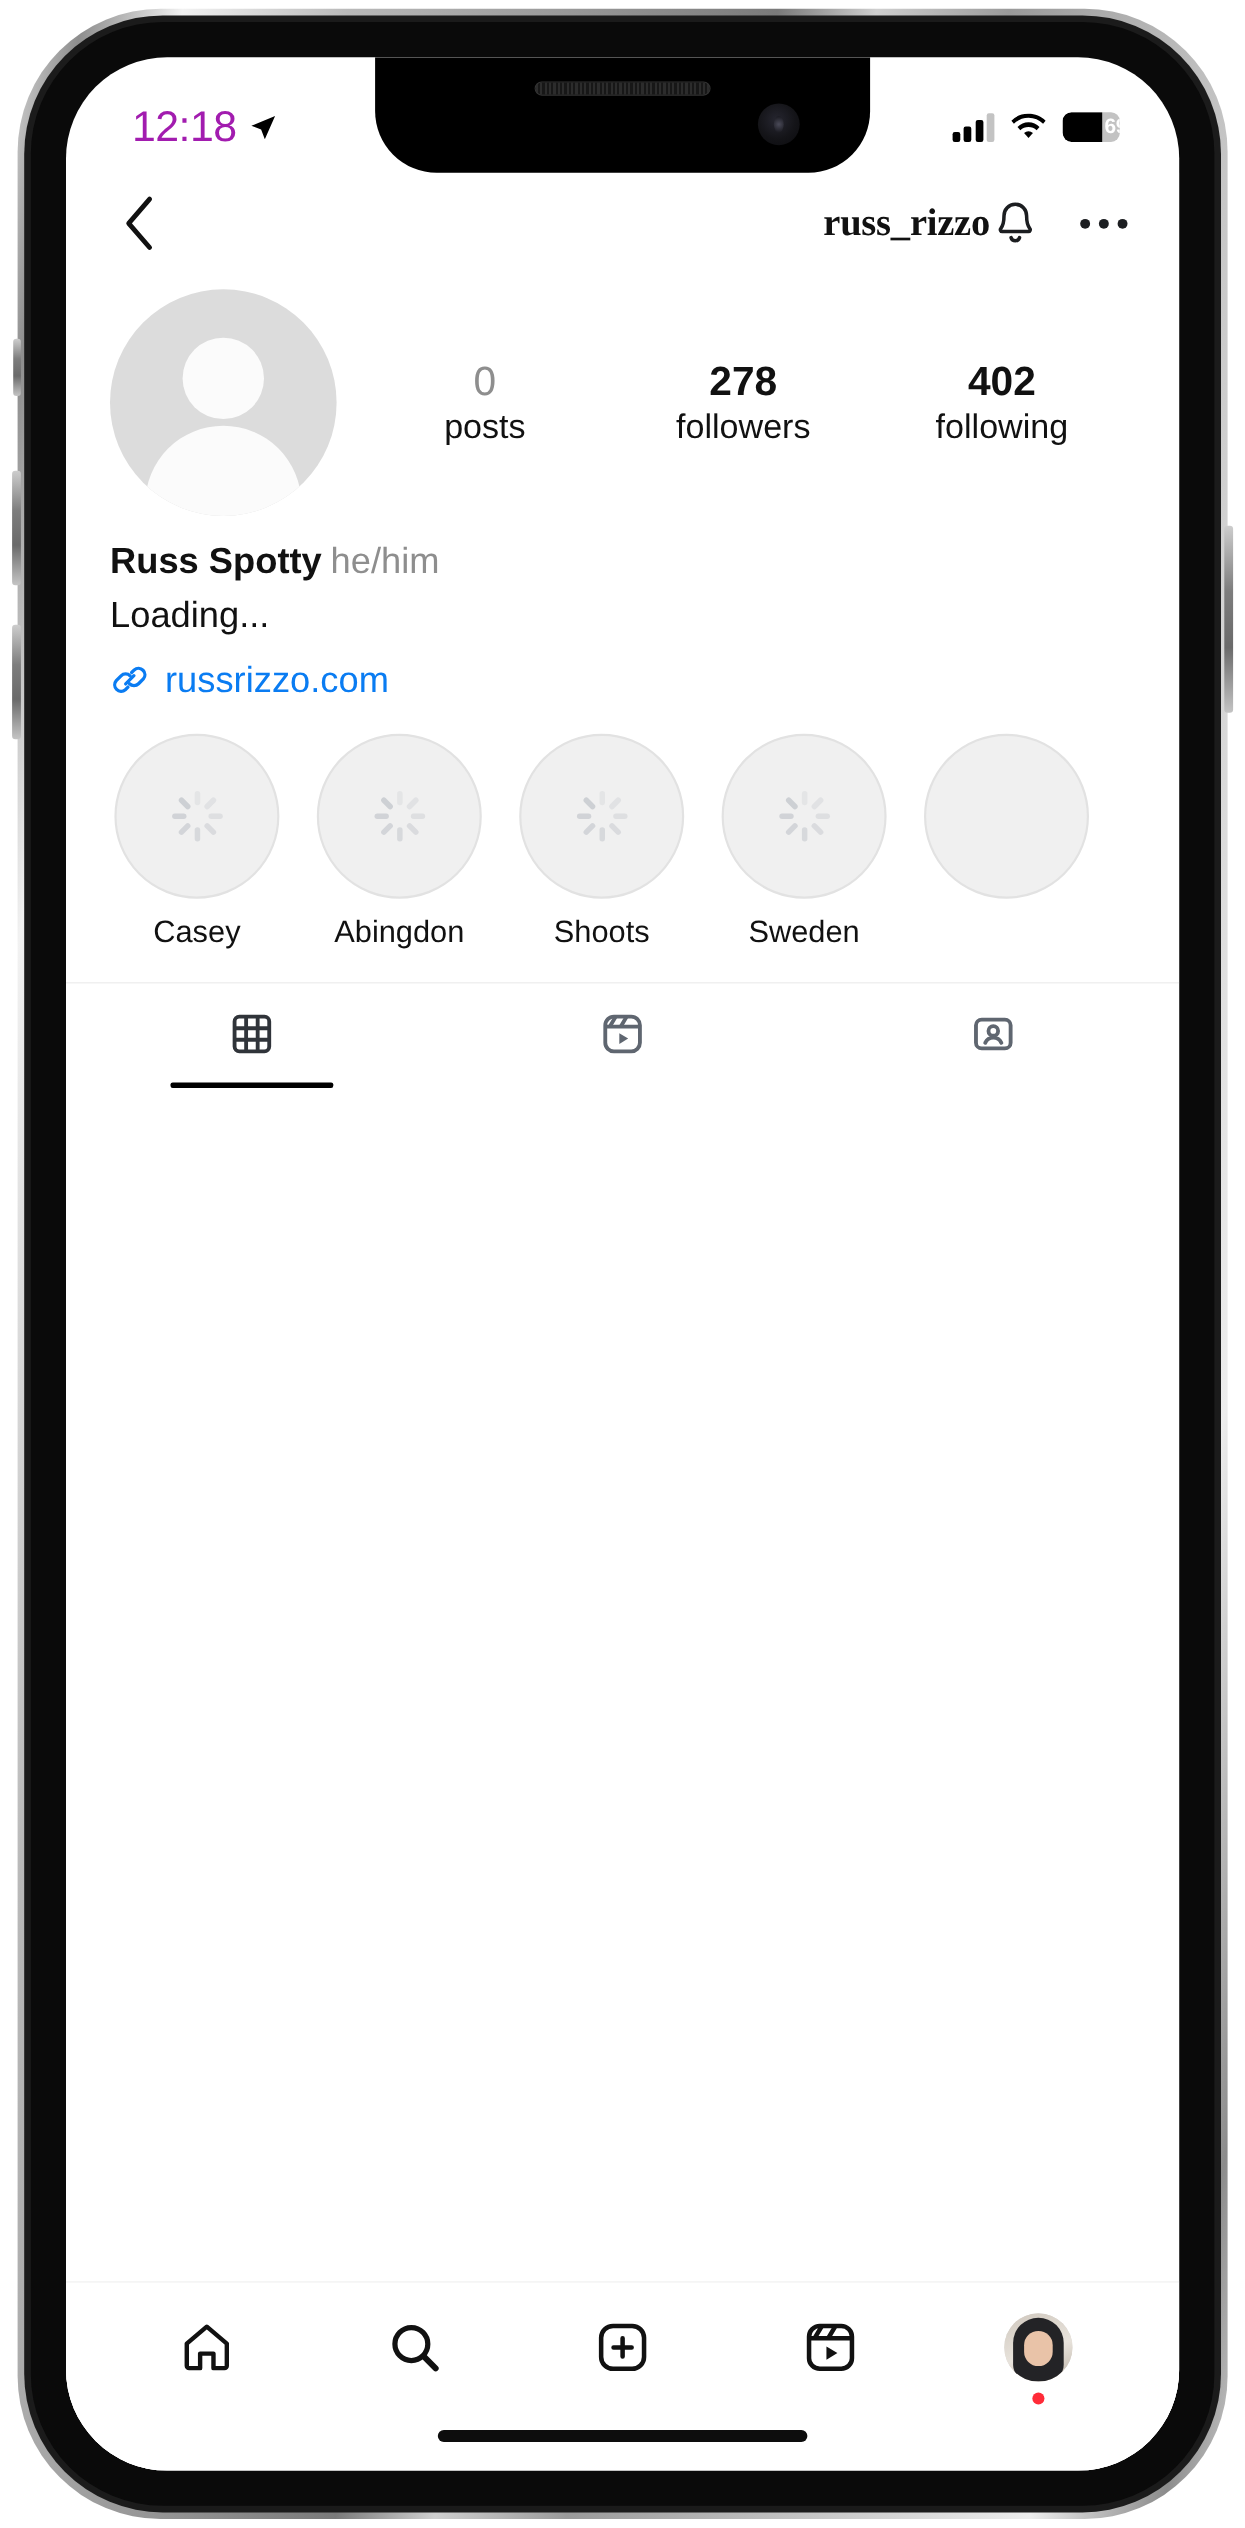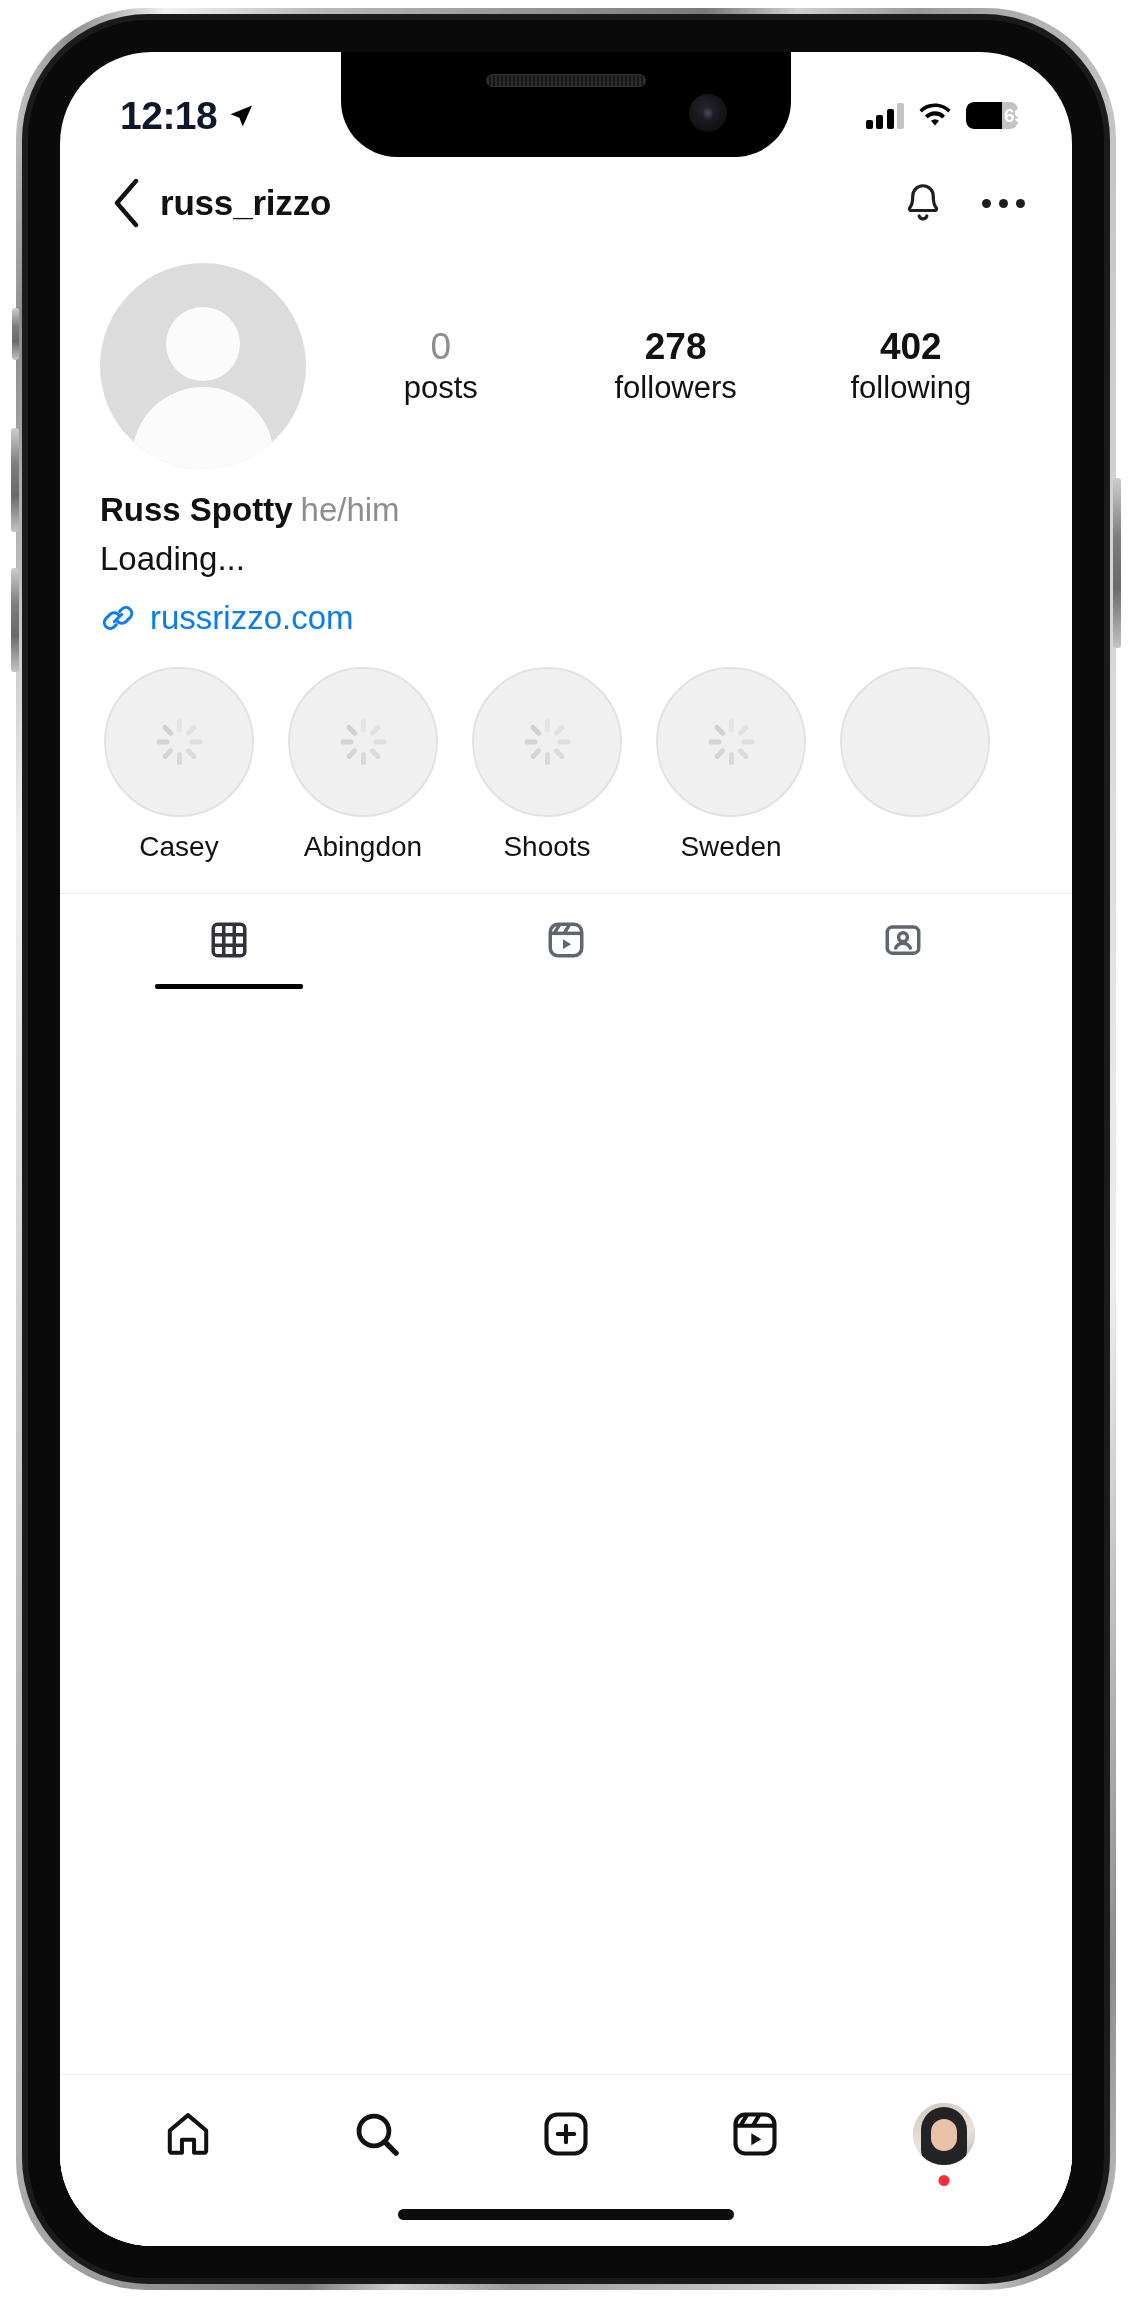--- a/index.html
+++ b/index.html
@@ -89,21 +89,21 @@
   .statusbar {
     position: absolute; top: 0; left: 0; right: 0;
     height: 105px;
     display: flex; align-items: center;
     justify-content: space-between;
     padding: 22px 54px 0 60px;
     z-index: 20;
   }
   .status-left { display: flex; align-items: center; gap: 10px; }
   .status-time {
-    font-size: 39px; font-weight: 700; color: #0f172a;
+    font-size: 39px; font-weight: 400; color: #a21caf;
     letter-spacing: -0.5px;
   }
   .loc-arrow { width: 28px; height: 28px; }
   .status-right { display: flex; align-items: center; gap: 14px; }
   .signal { display: flex; align-items: flex-end; gap: 3.5px; height: 26px; }
   .signal i { width: 7px; background: #000; border-radius: 2px; display: block; }
   .signal i:nth-child(1){ height: 9px; }
   .signal i:nth-child(2){ height: 14px; }
   .signal i:nth-child(3){ height: 20px; }
   .signal i:nth-child(4){ height: 26px; background: #c3c3c3; }
@@ -133,24 +133,25 @@
   .app { position: absolute; top: 105px; left: 0; right: 0; bottom: 0; background: #fff; }
 
   
   .navbar {
     height: 92px;
     display: flex; align-items: center;
     padding: 0 46px 0 40px;
   }
   .nav-back { width: 54px; height: 54px; display:flex; align-items:center; justify-content:center; }
   .nav-title {
-    flex: 1; text-align: left;
+    flex: 1; text-align: right;
     font-size: 35px; font-weight: 700; color: #111;
     letter-spacing: -0.2px;
     margin-left: 6px;
+    font-family: Liberation Serif, serif;
   }
   .nav-actions { display: flex; align-items: center; gap: 34px; }
   .nav-icon { width: 46px; height: 46px; display:flex; align-items:center; justify-content:center; }
   .dots { display: flex; gap: 8px; align-items: center; }
   .dots i { width: 9px; height: 9px; border-radius: 50%; background: #1c1e21; display:block; }
 
   
   .profile-row {
     display: flex; align-items: center;
     padding: 14px 44px 0 40px;

